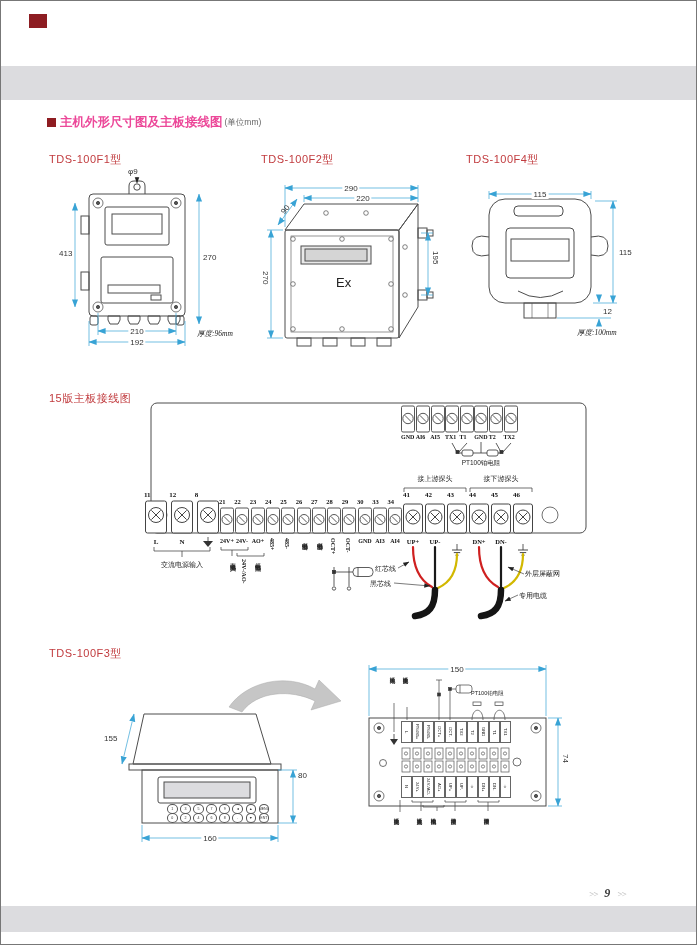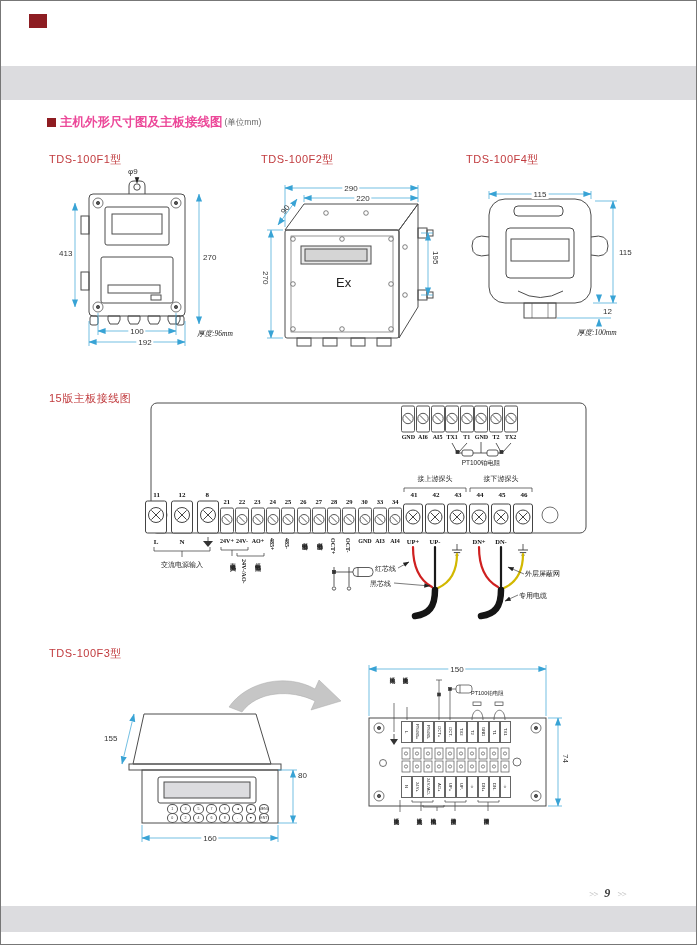--- a/index.html
+++ b/index.html
@@ -21,21 +21,21 @@
   .num{font:bold 7px "Liberation Serif",serif;color:#111;}
   .cn{font:7px "Liberation Sans",sans-serif;color:#222;}
   .cn65{font-size:6.5px;}
   .cns{font:5.5px "Liberation Sans",sans-serif;color:#222;}
   .v{writing-mode:vertical-rl;text-orientation:mixed;}
   .vcn{writing-mode:vertical-rl;text-orientation:mixed;font:6px "Liberation Sans",sans-serif;color:#222;letter-spacing:0.5px;}
   .vterm{writing-mode:vertical-rl;text-orientation:mixed;font:bold 6px "Liberation Serif",serif;color:#111;}
   .vcns{writing-mode:vertical-rl;text-orientation:mixed;font:5.5px "Liberation Sans",sans-serif;color:#222;}
   .rotd{transform:rotate(-54deg);}
   .frow{position:absolute;display:flex;}
-  .frow>span{flex:1;text-align:center;}
+  .frow>span{flex:1;}
   .sec-title{position:absolute;left:46px;top:113px;display:flex;align-items:center;}
   .sec-title .sq{width:9px;height:9px;background:#8e1c21;margin-right:4px;}
   .sec-title .t{font:bold 12.5px "Liberation Sans",sans-serif;color:#ec4899;}
   .sec-title .u{font:8.5px "Liberation Sans",sans-serif;color:#666;margin-left:2px;}
   .mh{position:absolute;font:11px "Liberation Sans",sans-serif;color:#c13b3e;letter-spacing:0.5px;}
   .pager{position:absolute;left:588px;top:885px;display:flex;align-items:center;gap:7px;
          font-family:"Liberation Serif",serif;font-style:italic;}
   .chev{color:#c3c3c3;font-size:9px;letter-spacing:-1px;font-weight:bold;}
   .pnum{color:#3a3a3a;font-size:12px;font-weight:bold;}
   .cellrow{position:absolute;display:flex;}
@@ -382,22 +382,22 @@
   </div>
   <div class="mh" style="left:48px;top:151px">TDS-100F1型</div>
   <div class="mh" style="left:260px;top:151px">TDS-100F2型</div>
   <div class="mh" style="left:465px;top:151px">TDS-100F4型</div>
   <div class="mh" style="left:48px;top:390px">15版主板接线图</div>
   <div class="mh" style="left:48px;top:645px">TDS-100F3型</div>
 
   <span class="lb dim" style="left:127px;top:166px">φ9</span>
   <span class="lb dim" style="left:58px;top:248px">413</span>
   <span class="lb dim" style="left:202px;top:252px">270</span>
-  <span class="lb dim dimbg c" style="left:136px;top:326px">100</span>
-  <span class="lb dim dimbg c" style="left:144px;top:337px">192</span>
+  <span class="lb dim dimbg c" style="left:136px;top:326px">210</span>
+  <span class="lb dim dimbg c" style="left:136px;top:337px">192</span>
   <span class="lb thick" style="left:196px;top:328px">厚度:96mm</span>
 
   <span class="lb dim dimbg c" style="left:350px;top:183px">290</span>
   <span class="lb dim dimbg c" style="left:362px;top:193px">220</span>
   <span class="lb dim rotd" style="left:280px;top:204px">90</span>
   <span class="lb dim v" style="left:260px;top:270px">270</span>
   <span class="lb dim v" style="left:430px;top:250px">195</span>
   <span class="ex" style="left:335px;top:274px">Ex</span>
 
   <span class="lb dim dimbg c" style="left:539px;top:189px">115</span>

